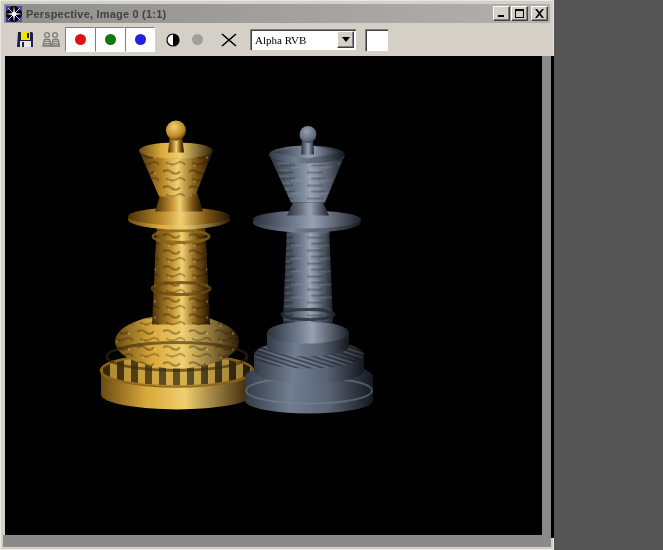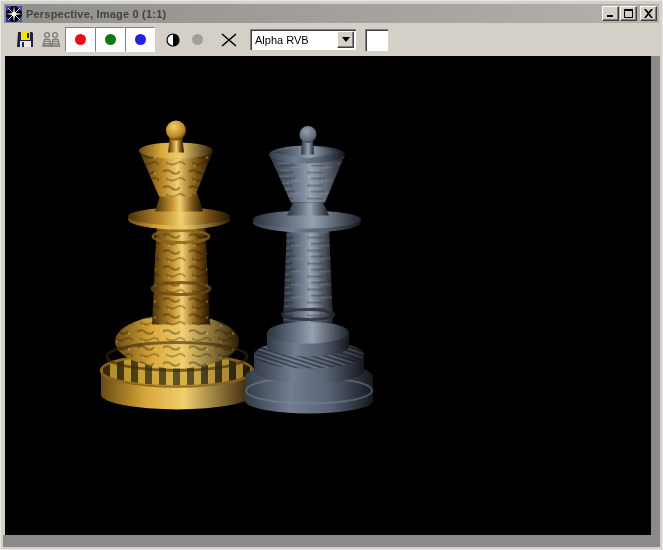--- a/index.html
+++ b/index.html
@@ -1,16 +1,16 @@
 <!DOCTYPE html>
 <html style="--win-face: #d4d0c8; --win-frame: #8a8a8a; --title-grad-a: #8f8f8b; --title-grad-b: #b3b1ad; --title-text: #42423f; --viewport-bg: #000000; --dot-red: #dd1111; --dot-green: #117711; --dot-blue: #2222dd; --dot-gray: #9a9a9a; --swatch: #ffffff; --gold-dark: #2e1d06; --gold-mid: #c08a28; --gold-hi: #f2d070; --slate-dark: #1d222b; --slate-mid: #5f6a7c; --slate-hi: #97a1b2;"><head>
 <meta charset="utf-8">
 <style>
   html,body{margin:0;padding:0;background:#555;font-family:"Liberation Sans",sans-serif;}
-  #stage{position:relative;width:663px;height:550px;overflow:hidden;}
+  #stage{position:relative;width:554px;height:550px;overflow:hidden;}
 
   
   .window{position:absolute;inset:0;background:var(--win-face,#d4d0c8);
     border:1px solid #e9e7e2;box-sizing:border-box;}
   .frame-right{position:absolute;top:55px;right:2px;width:9px;bottom:2px;background:var(--win-frame,#8a8a8a);}
   .frame-bottom{position:absolute;left:2px;right:2px;bottom:2px;height:12px;background:var(--win-frame,#8a8a8a);}
 
   .titlebar{position:absolute;left:3px;top:3px;right:3px;height:19px;
     background:linear-gradient(to right,var(--title-grad-a,#8f8f8b),var(--title-grad-b,#b3b1ad));
     display:flex;align-items:center;padding:0 2px;box-sizing:border-box;}
@@ -33,21 +33,21 @@
   .tb-btn.disabled{filter:grayscale(1);opacity:.9;}
   .dot{width:11px;height:11px;border-radius:50%;}
   .dot.red{background:var(--dot-red,#dd1111);}
   .dot.green{background:var(--dot-green,#117711);}
   .dot.blue{background:var(--dot-blue,#2222dd);}
   .dot.gray{background:var(--dot-gray,#9a9a9a);}
 
   .dropdown{margin-left:9px;width:106px;height:21px;background:#fff;position:relative;
     box-shadow:inset 1px 1px 0 #808080,inset 2px 2px 0 #404040,inset -1px -1px 0 #ffffff;
     display:flex;align-items:center;box-sizing:border-box;}
-  .dropdown-value{flex:1;font-size:11px;color:#000;padding-left:5px;white-space:nowrap;overflow:hidden;}
+  .dropdown-value{flex:1;font-size:11px;color:#000;padding-left:5px;white-space:nowrap;overflow:hidden;font-family:Liberation Serif, serif;}
   .dropdown-arrow{width:17px;height:17px;margin:2px 2px 2px 0;background:var(--win-face,#d4d0c8);
     border:1px solid;border-color:#ffffff #404040 #404040 #ffffff;box-shadow:inset -1px -1px 0 #808080;
     display:flex;align-items:center;justify-content:center;padding:0;}
   .tri-down{width:0;height:0;border-left:4px solid transparent;border-right:4px solid transparent;
     border-top:5px solid #000;}
   .swatch{margin-left:9px;width:23px;height:22px;background:var(--swatch,#ffffff);
     box-shadow:inset 1px 1px 0 #808080,inset 2px 2px 0 #404040,inset -1px -1px 0 #ffffff;border:0;padding:0;}
 
   
   .viewport{position:absolute;left:4px;top:55px;width:649px;height:482px;background:var(--viewport-bg,#000);overflow:hidden;}

